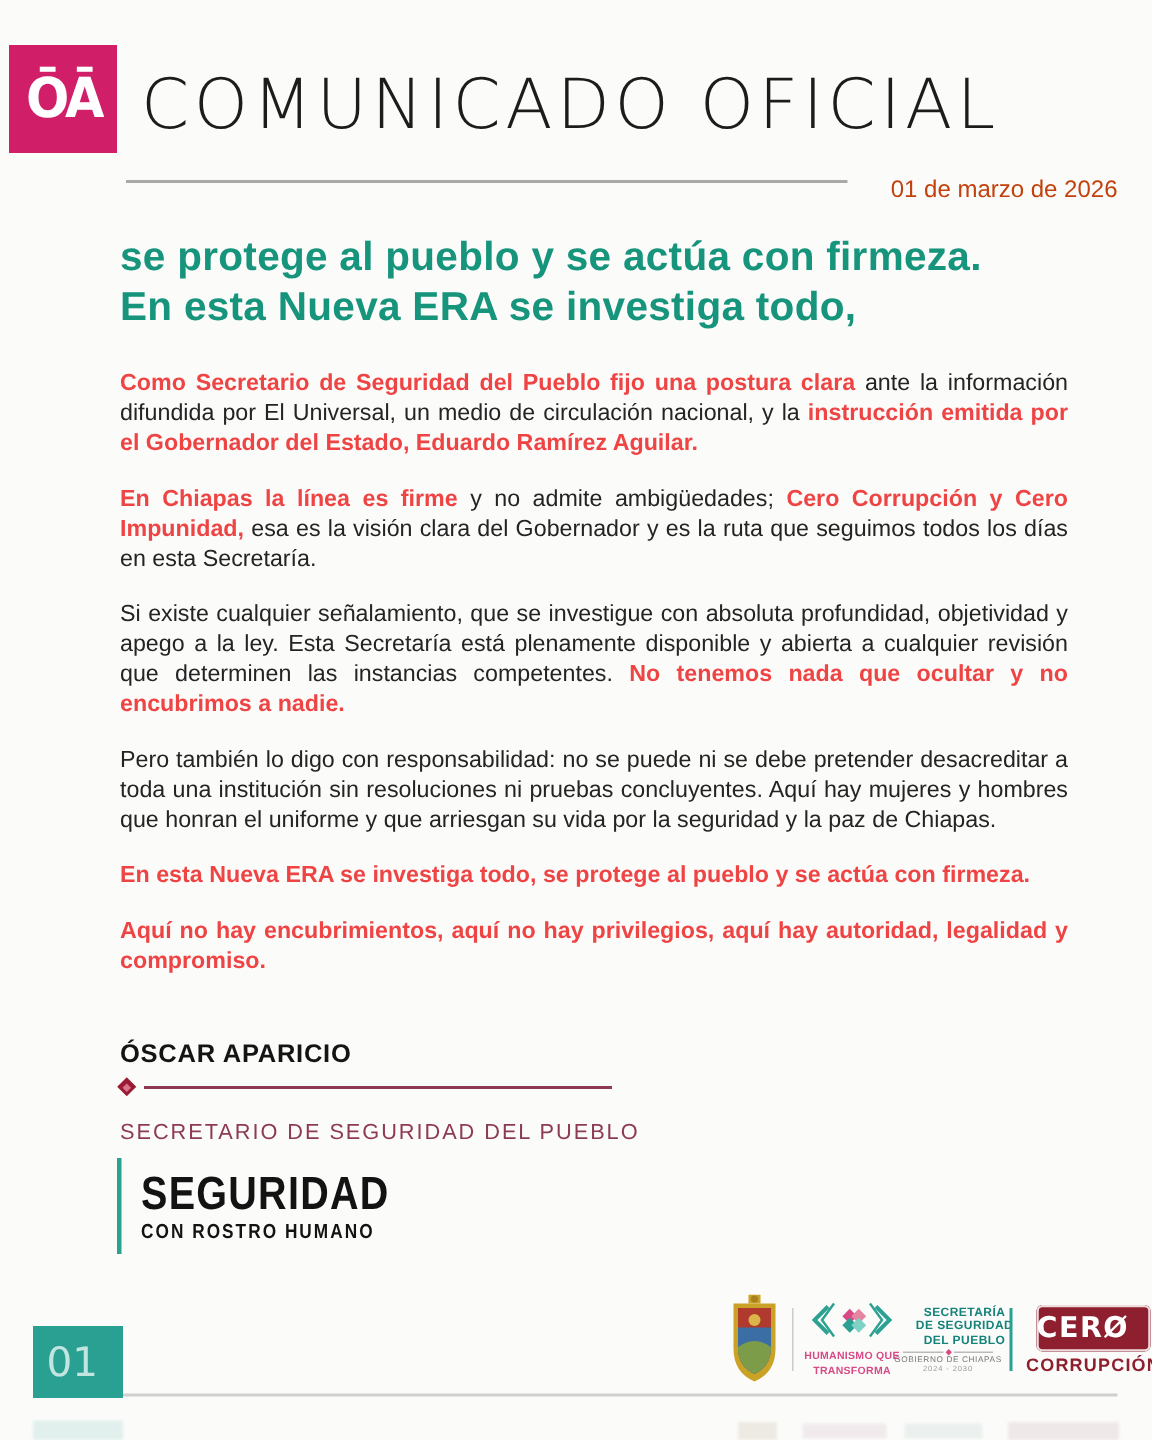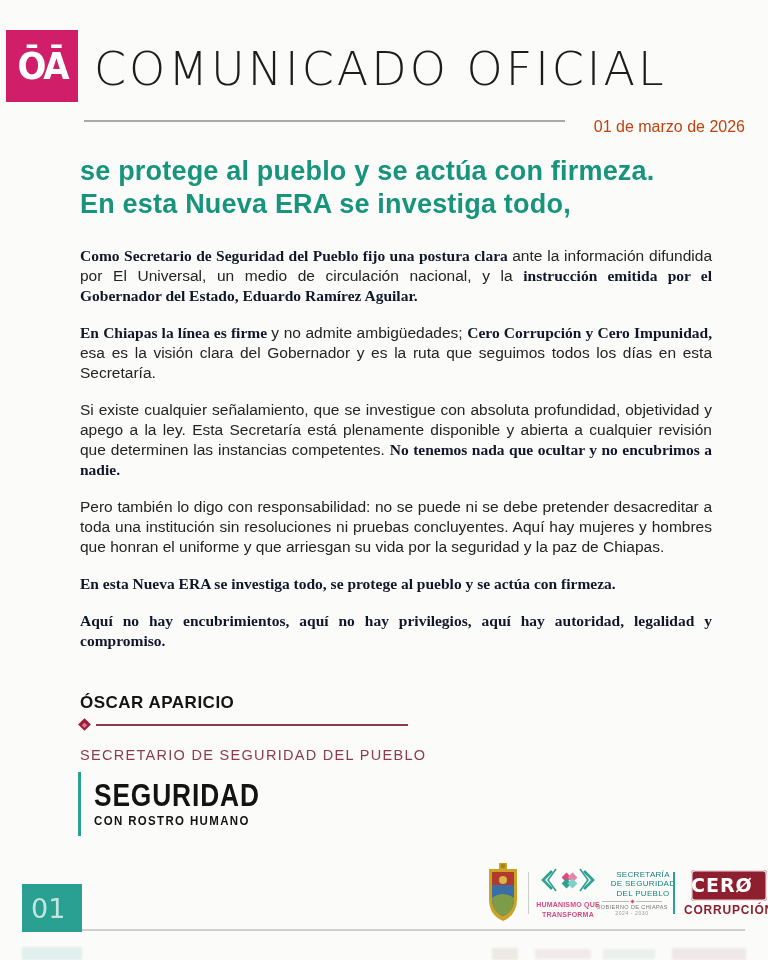--- a/index.html
+++ b/index.html
@@ -23,21 +23,21 @@
   .date-rule{position:absolute;left:84px;top:120px;width:481px;height:2px;background:#a9a9a9;}
   .doc-date{position:absolute;right:23px;top:103px;font-size:16px;color:#c2410c;margin-top:15px;}
   
   .headline{
     position:absolute;left:80px;top:155px;width:640px;
     font-size:27px;line-height:33px;font-weight:700;color:#17947c;letter-spacing:0.2px;
   }
   
   .body-text{position:absolute;left:80px;top:246px;width:632px;}
   .para{margin:0 0 17px 0;font-size:15.5px;line-height:20px;text-align:justify;color:#242424;}
-  .para .b{font-weight:700;color:#0f172a;font-family:Liberation Serif, serif;}
+  .para .b{font-weight:700;color:#ef4444;}
   
   .signature{position:absolute;left:80px;top:693px;width:340px;}
   .sig-name{font-size:17px;font-weight:700;letter-spacing:0.5px;color:#141414;}
   .sig-rule-row{display:flex;align-items:center;margin-top:7px;width:328px;}
   .diamond{width:9px;height:9px;transform:rotate(45deg);background:#9b1b33;position:relative;flex:0 0 auto;}
   .diamond::after{content:"";position:absolute;left:2.5px;top:2.5px;right:2.5px;bottom:2.5px;background:#d9748f;}
   .sig-rule{flex:1;height:2px;background:#8d3a56;margin-left:7px;}
   .sig-role{margin-top:18px;font-size:14.5px;letter-spacing:1.3px;color:#8d3a56;white-space:nowrap;}
   
   .brand{position:absolute;left:78px;top:772px;display:flex;align-items:center;}
@@ -51,21 +51,21 @@
     display:flex;align-items:center;padding-left:9px;box-sizing:border-box;
   }
   .page-number{font-family:"DejaVu Sans",sans-serif;font-weight:400;font-size:27px;color:rgba(255,255,255,0.72);}
   .footer-rule{position:absolute;left:82px;top:929px;width:663px;height:2px;background:#cfcfcf;}
   .footer-logos{position:absolute;left:487px;top:861px;height:64px;display:flex;align-items:center;}
   .sep-gray{width:1px;height:42px;background:#cccccc;margin:0 8px 0 9px;}
   .sep-teal{width:2px;height:42px;background:#2aa191;margin:0 9px 0 8px;}
   .humanismo{display:flex;flex-direction:column;align-items:center;width:62px;}
   .humanismo-text{font-size:7px;font-weight:700;color:#d84a86;line-height:8px;text-align:center;letter-spacing:0.2px;margin-top:2px;white-space:nowrap;}
   .secretaria{display:flex;flex-direction:column;align-items:center;width:66px;}
-  .secretaria-line{font-size:8px;font-weight:400;color:#15837a;line-height:9.5px;letter-spacing:0.3px;white-space:nowrap;margin-left:22px;}
+  .secretaria-line{font-size:8px;font-weight:700;color:#15837a;line-height:9.5px;letter-spacing:0.3px;white-space:nowrap;margin-left:22px;}
   .gob-divider{display:flex;align-items:center;width:60px;margin:2px 0 1px 0;}
   .gob-divider .h{flex:1;height:1px;background:#bbbbbb;}
   .gob-divider .d{width:3px;height:3px;background:#d84a86;transform:rotate(45deg);margin:0 2px;flex:0 0 auto;}
   .gobierno{font-size:5.5px;color:#777777;letter-spacing:0.4px;white-space:nowrap;}
   .periodo{font-size:5px;color:#9a9a9a;letter-spacing:0.6px;}
   .cero{display:flex;flex-direction:column;align-items:center;}
   .cero-box{
     width:76px;height:31px;background:#8e1f2f;border-radius:4px;
     box-shadow:inset 0 0 0 1.5px rgba(255,255,255,0.85), inset 0 0 0 3.5px #8e1f2f;
     display:flex;align-items:center;justify-content:flex-start;

